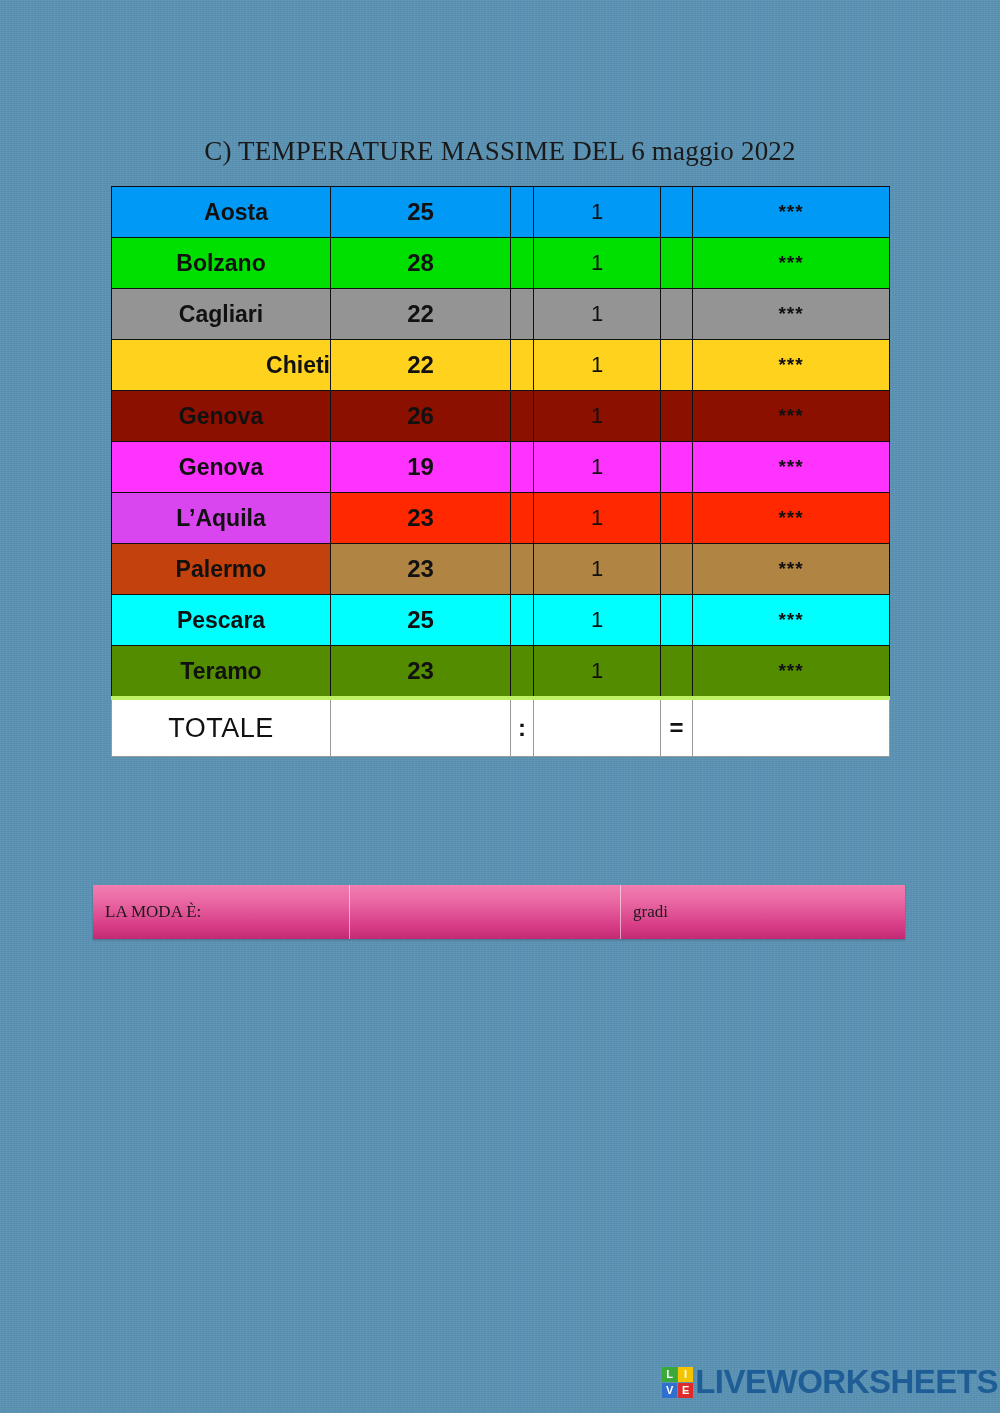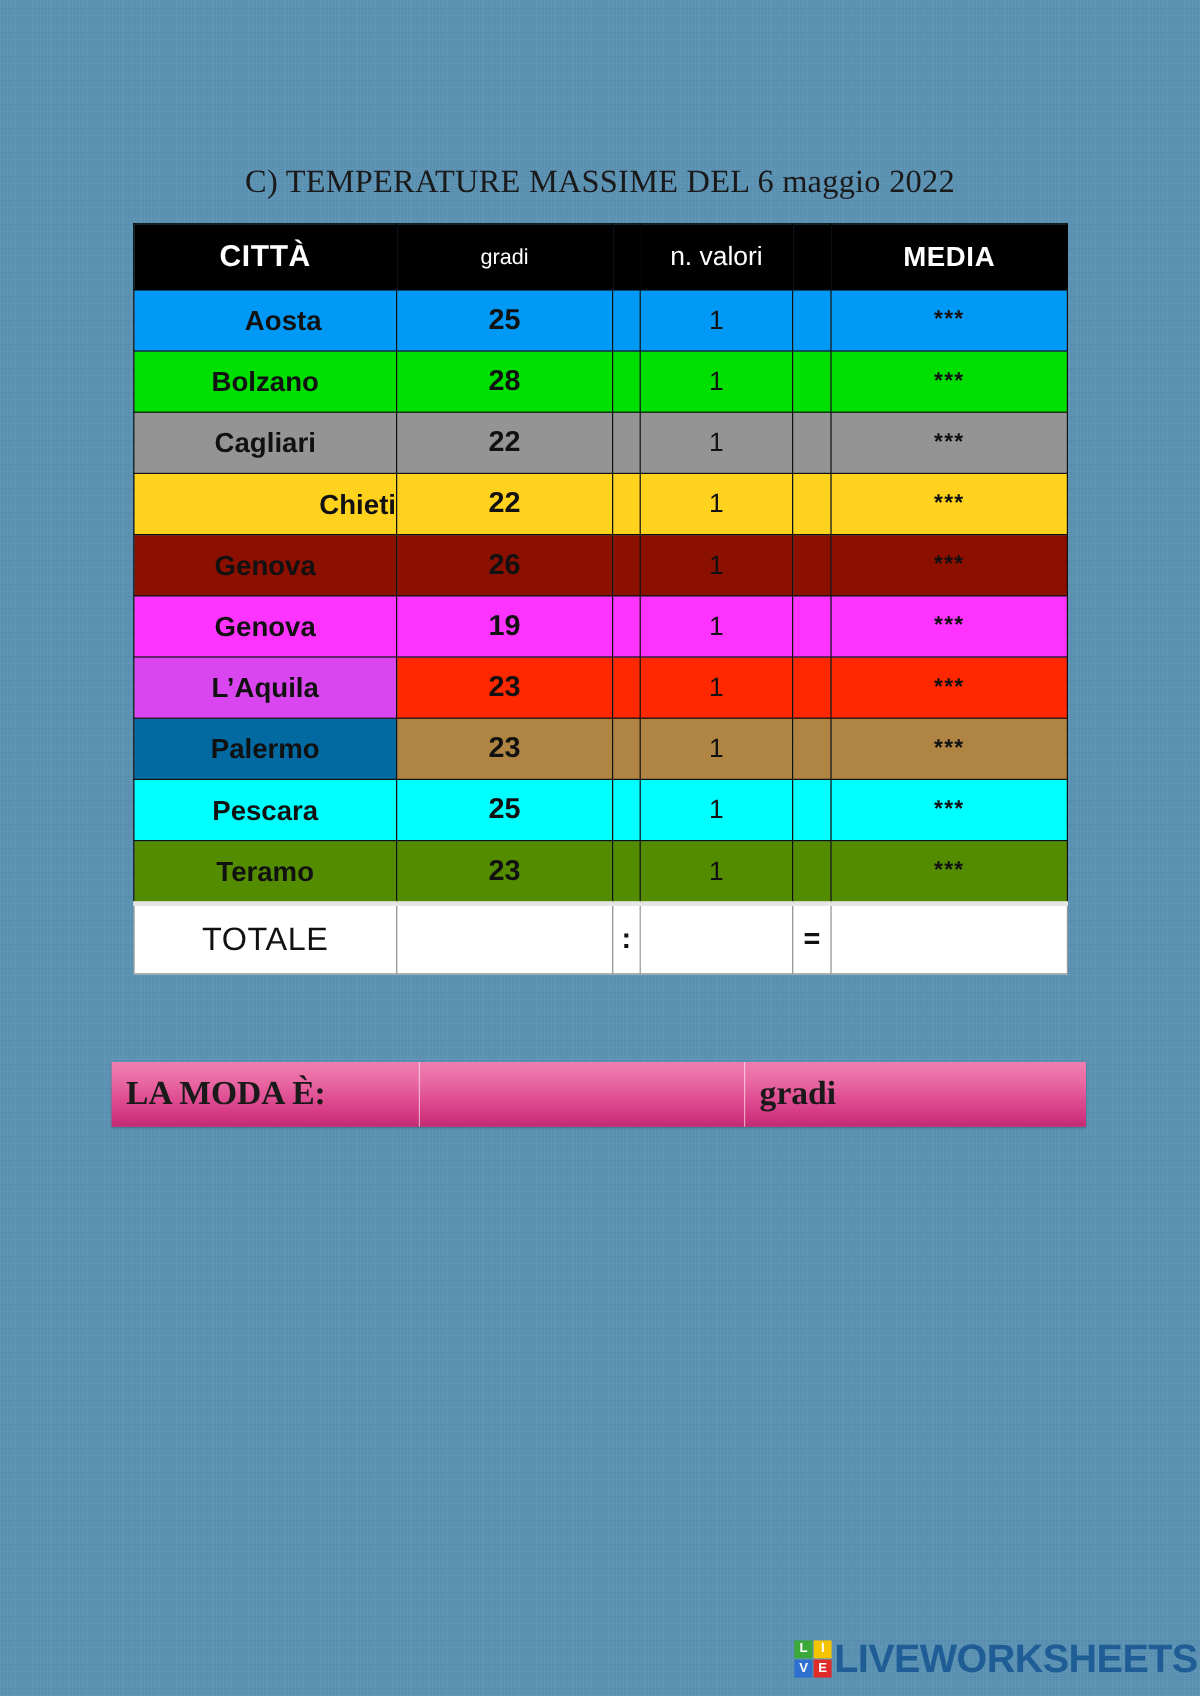--- a/index.html
+++ b/index.html
@@ -125,41 +125,40 @@
     color: #111;
     letter-spacing: .5px;
   }
   tr.total td.t-sep {
     text-align: center;
     font-size: 24px;
     font-weight: 700;
     color: #111;
   }
   
-  tr.drow.last td { border-bottom: 4px solid #e5e5e5; }
+  tr.drow.last td { border-bottom: 4px solid #bef264; }
 
   
   .moda {
     position: absolute;
     left: 93px;
     top: 885px;
     width: 812px;
     height: 54px;
     display: flex;
     background: linear-gradient(to bottom, #f07eb0 0%, #ea6aa4 28%, #d63a85 78%, #c22a74 100%);
     box-shadow: 0 1px 2px rgba(0,0,0,0.25);
   }
   .moda-cell {
     height: 100%;
     display: flex;
     align-items: center;
     font-family: "Liberation Serif", serif;
-    font-size: 28px;
+    font-size: 17px;
     color: #1a1a1a;
-    font-weight: bold;
   }
   .moda-cell.c1 { width: 244px; padding-left: 12px; border-right: 1px solid rgba(255,255,255,0.55); }
   .moda-cell.c2 { width: 270px; border-right: 1px solid rgba(255,255,255,0.55); }
   .moda-cell.c3 { flex: 1; padding-left: 12px; }
 
   
   .lws {
     position: absolute;
     right: 2px;
     bottom: 12px;
@@ -204,28 +203,20 @@
   <table class="grid">
     <colgroup>
       <col class="c-city">
         <col class="c-grad">
         <col class="c-sep1">
       <col class="c-val">
         <col class="c-sep2">
         <col class="c-media">
     </colgroup>
     <tbody id="tbody">
-      <tr class="head">
-        <td class="h-citta">CITTÀ</td>
-        <td class="h-gradi">gradi</td>
-        <td></td>
-        <td class="h-valori">n. valori</td>
-        <td></td>
-        <td class="h-media">MEDIA</td>
-      </tr>
     <tr class="drow">
           <td class="city" style="background: rgb(0, 153, 245); padding-left: 30px;">Aosta</td>
           <td class="grad" style="background: rgb(0, 153, 245);">25</td>
           <td class="sep" style="background: rgb(0, 153, 245);"></td>
           <td class="val" style="background: rgb(0, 153, 245);">1</td>
           <td class="sep" style="background: rgb(0, 153, 245);"></td>
           <td class="media" style="background: rgb(0, 153, 245);">***</td>
         </tr>
         <tr class="drow">
           <td class="city" style="background: rgb(0, 224, 0);">Bolzano</td>
@@ -269,21 +260,21 @@
         </tr>
         <tr class="drow">
           <td class="city" style="background: #d946ef;">L’Aquila</td>
           <td class="grad" style="background: rgb(255, 40, 0);">23</td>
           <td class="sep" style="background: rgb(255, 40, 0);"></td>
           <td class="val" style="background: rgb(255, 40, 0);">1</td>
           <td class="sep" style="background: rgb(255, 40, 0);"></td>
           <td class="media" style="background: rgb(255, 40, 0);">***</td>
         </tr>
         <tr class="drow">
-          <td class="city" style="background: #0369a1;">Palermo</td>
+          <td class="city" style="background: #c2410c;">Palermo</td>
           <td class="grad" style="background: rgb(176, 132, 66);">23</td>
           <td class="sep" style="background: rgb(176, 132, 66);"></td>
           <td class="val" style="background: rgb(176, 132, 66);">1</td>
           <td class="sep" style="background: rgb(176, 132, 66);"></td>
           <td class="media" style="background: rgb(176, 132, 66);">***</td>
         </tr>
         <tr class="drow">
           <td class="city" style="background: rgb(0, 255, 255);">Pescara</td>
           <td class="grad" style="background: rgb(0, 255, 255);">25</td>
           <td class="sep" style="background: rgb(0, 255, 255);"></td>

